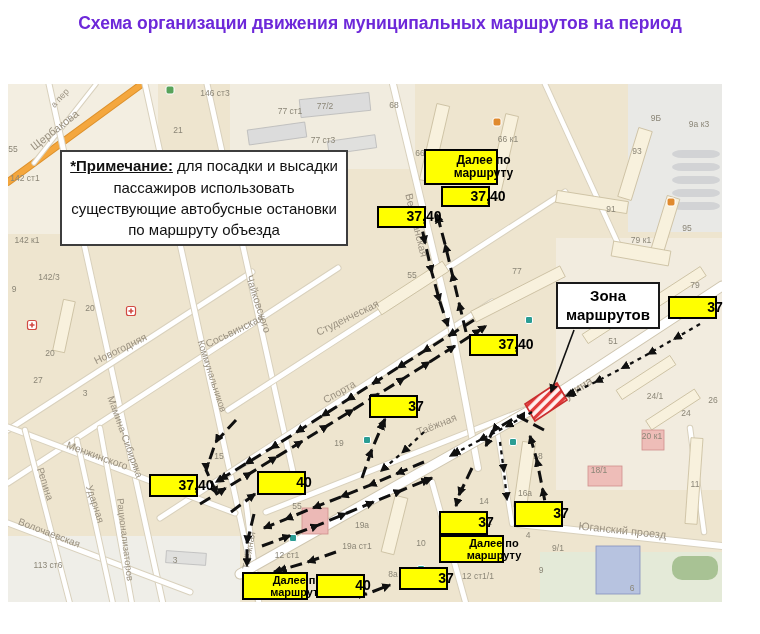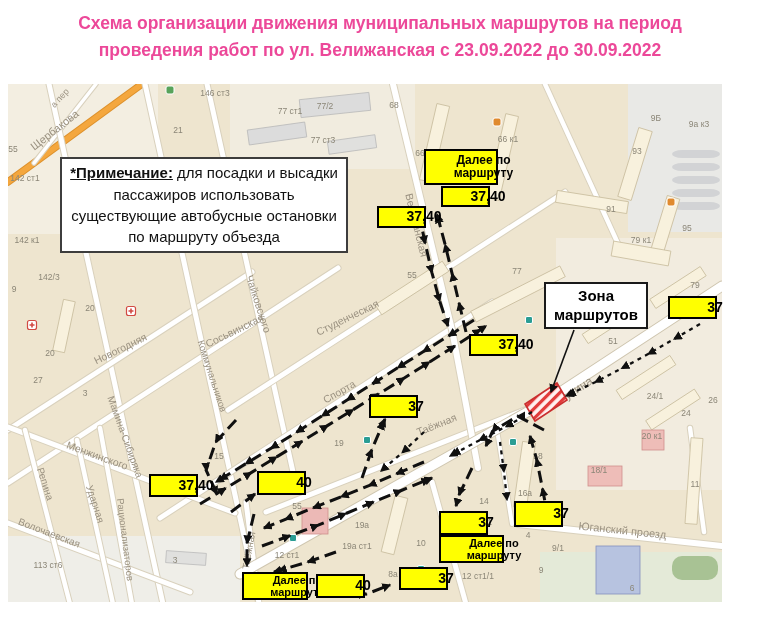--- a/index.html
+++ b/index.html
@@ -1,39 +1,38 @@
 <!DOCTYPE html>
 <html><head>
 <meta charset="utf-8">
 <style>
   html,body{margin:0;padding:0;background:#ffffff;}
   #page{position:relative;width:760px;height:634px;background:#fff;overflow:hidden;
         font-family:"Liberation Sans",sans-serif;}
   #title{position:absolute;left:8px;top:10px;width:744px;text-align:center;
-         font-size:17.5px;font-weight:700;color:#ec4899;line-height:1.55;}
+         font-size:17.5px;font-weight:700;color:#6d28d9;line-height:1.55;}
   #map-svg{position:absolute;left:8px;top:84px;}
   svg text{font-family:"Liberation Sans",sans-serif;}
-  #note{position:absolute;left:60px;top:157px;width:288px;height:96px;background:#fff;
+  #note{position:absolute;left:60px;top:150px;width:288px;height:96px;background:#fff;
         border:2px solid #3d3d3d;display:flex;align-items:center;justify-content:center;
         text-align:center;font-size:15px;line-height:1.42;color:#111;padding:2px 8px;box-sizing:border-box;}
   #note .nh{font-weight:700;text-decoration:underline;}
-  #callout{position:absolute;left:544px;top:282px;width:104px;height:47px;background:#fff;
+  #callout{position:absolute;left:556px;top:282px;width:104px;height:47px;background:#fff;
         border:2px solid #1a1a1a;display:flex;flex-direction:column;align-items:center;
         justify-content:center;font-size:15px;font-weight:700;color:#000;line-height:1.25;box-sizing:border-box;}
   .route-label{position:absolute;background:#ffff00;border:2px solid #000;box-sizing:border-box;
         display:flex;align-items:center;justify-content:center;text-align:center;
         font-weight:700;color:#000;line-height:1.12;padding-left:45px;}
 </style>
 </head>
 <body>
 
 <div id="page">
   <div id="title">
     <div>Схема организации движения муниципальных маршрутов на период</div>
-    <div>проведения работ по ул. Велижанская с 23.09.2022 до 30.09.2022</div>
   </div>
 
   <svg id="map-svg" width="714" height="518" viewBox="8 84 714 518">
     <defs>
       <marker id="ah" viewBox="0 0 10 10" refX="8.5" refY="5" markerWidth="9" markerHeight="9" orient="auto" markerUnits="userSpaceOnUse">
         <path d="M0 0 L10 5 L0 10 z" fill="#101010"></path>
       </marker>
       <pattern id="hatch" width="7" height="7" patternTransform="rotate(45)" patternUnits="userSpaceOnUse">
         <rect width="7" height="7" fill="#fff0ef"></rect>
         <rect width="3.2" height="7" fill="#e23b3b"></rect>

